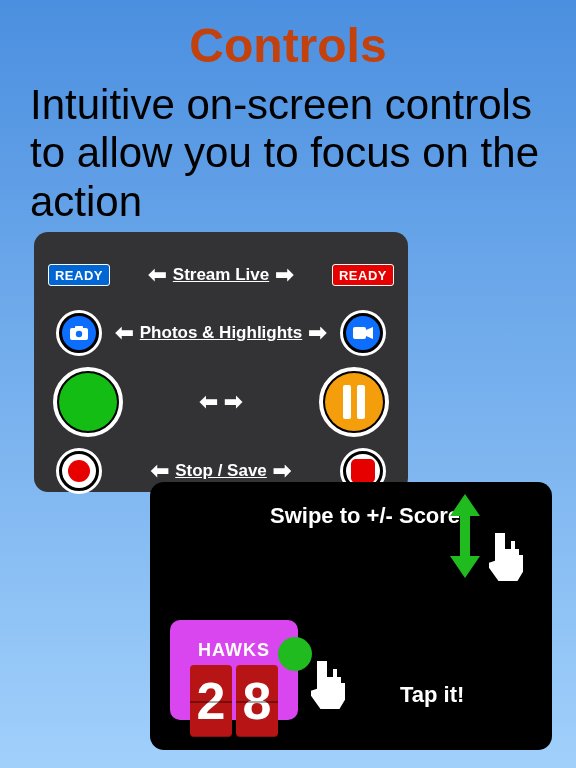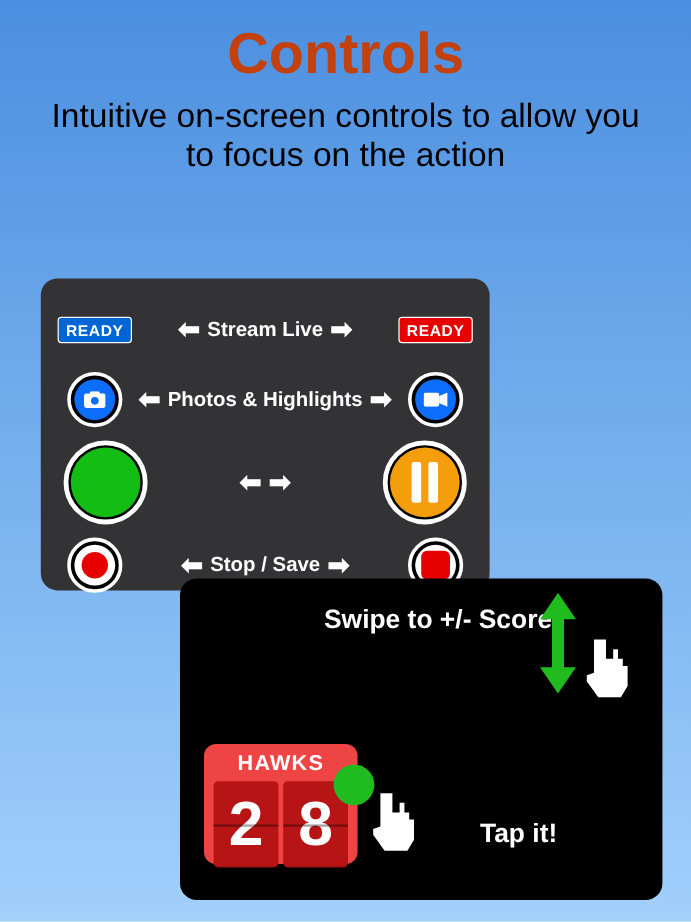--- a/index.html
+++ b/index.html
@@ -10,22 +10,21 @@
     position: relative;
   }
   .title {
     text-align: center;
     font-size: 48px;
     font-weight: 700;
     color: #c2410c;
     margin-top: 18px;
   }
   .subtitle {
-    text-align: center;
-    font-size: 28px;
+    font-size: 42px;
     font-weight: 400;
     color: #000;
     margin: 8px 30px 0;
     line-height: 1.15;
   }
 
   
   .card1 {
     position: absolute;
     left: 34px; top: 232px;
@@ -87,22 +86,22 @@
     font-size:22px; font-weight:800;
   }
   .tap-label {
     position:absolute; top:200px; left:250px;
     font-size:22px; font-weight:800;
   }
 
   .scorebox {
     position:absolute; left:20px; top:138px;
     width:128px; height:100px;
-    background:#ef4444; border-radius:10px;
-    padding:6px;
+    background:#d946ef; border-radius:10px;
+    padding:20px;
   }
   .team-label {
     text-align:center; font-weight:900; font-size:18px; color:#fff;
     letter-spacing:1px; margin-bottom:4px;
   }
   .digits { display:flex; gap:4px; justify-content:center; }
   .digit {
     width:54px; height:72px; background:#b71515;
     border-radius:4px;
     display:flex; align-items:center; justify-content:center;
@@ -123,21 +122,21 @@
   .cursor-arrow {
     position:absolute; top:12px; left:300px;
   }
   .cursor-hand {
     position:absolute;
     width:50px; height:56px;
   }
   .cursor1 { top:46px; left:330px; }
   .cursor2 { top:174px; left:152px; }
 
-  .midtext { line-height:1.1; }
+  .midtext { line-height:1.1;text-decoration:underline; }
 </style>
 </head>
 <body>
 
 <h1 class="title">Controls</h1>
 <p class="subtitle">Intuitive on-screen controls to allow you to focus on the action</p>
 
 <div class="card1">
 
   <div class="row">

